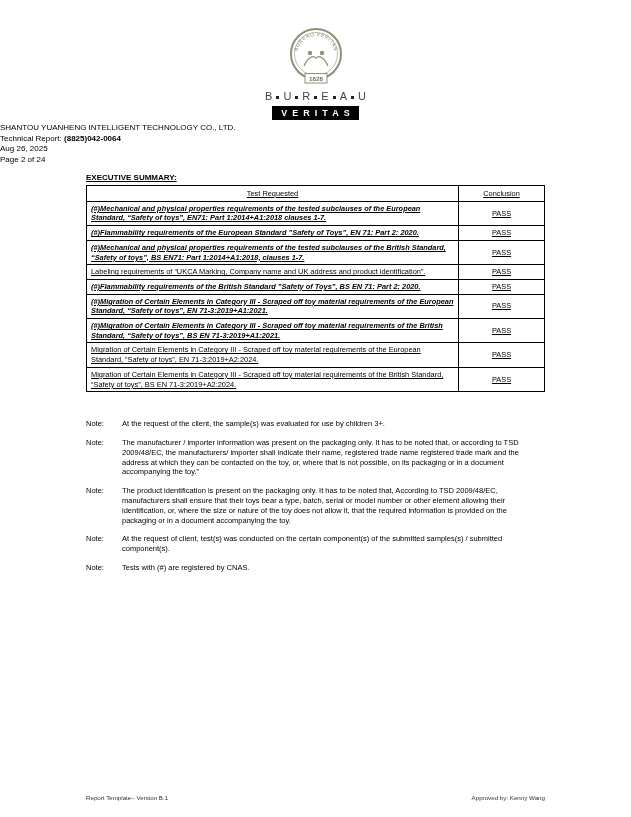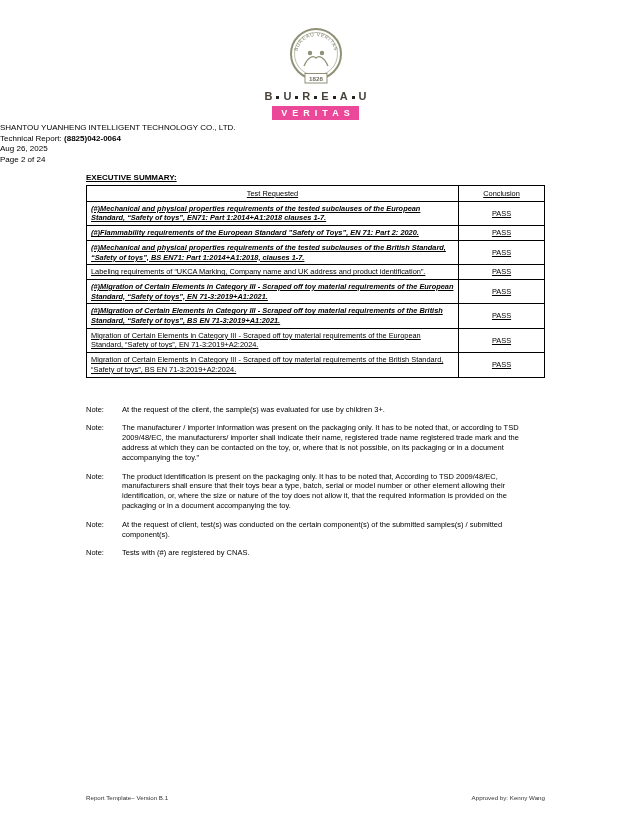--- a/index.html
+++ b/index.html
@@ -8,26 +8,26 @@
     width:631px; height:817px;
     margin:0 auto;
     background:#ffffff;
     font-family:"Liberation Sans", sans-serif;
     color:#000;
     overflow:hidden;
   }
   
   .logo-wrap { padding-top:24px; text-align:center; }
   .emblem { display:block; margin:0 auto; }
-  .brand-top { margin-top:2px; font-size:11px; font-weight:bold; color:#48423c; line-height:12px; }
+  .brand-top { margin-top:2px; font-size:11px; font-weight:normal; color:#48423c; line-height:12px; }
   .brand-top .bl { display:inline-block; padding:0 1px; }
   .brand-top .sq { display:inline-block; width:3px; height:3px; background:#222; margin:0 3px; vertical-align:middle; }
   .brand-bar {
     display:inline-block; margin-top:1px;
-    background:#ec4899; color:#fff;
+    background:#000000; color:#fff;
     font-size:9px; font-weight:bold;
     letter-spacing:5px; padding:2px 4px 2px 9px;
     line-height:10px;
   }
   
   .report-info { margin:3px 86px 0 0; text-align:left; font-size:8px; line-height:10.5px; }
   .report-info b { font-weight:bold; }
   
   .content { margin:8px 86px 0 86px; }
   .section-title { font-size:8px; font-weight:bold; text-decoration:underline; margin-bottom:3px; }
@@ -115,20 +115,24 @@
         </tr>
         <tr>
           <td class="em">(#)Mechanical and physical properties requirements of the tested subclauses of the British Standard, “Safety of toys”, BS EN71: Part 1:2014+A1:2018, clauses 1-7.</td>
           <td class="pass">PASS</td>
         </tr>
         <tr>
           <td>Labeling requirements of “UKCA Marking, Company name and UK address and product identification”.</td>
           <td class="pass">PASS</td>
         </tr>
         <tr>
+          <td class="em">(#)Flammability requirements of the British Standard ”Safety of Toys”, BS EN 71: Part 2: 2020.</td>
+          <td class="pass">PASS</td>
+        </tr>
+        <tr>
           <td class="em">(#)Migration of Certain Elements in Category III - Scraped off toy material requirements of the European Standard, “Safety of toys”, EN 71-3:2019+A1:2021.</td>
           <td class="pass">PASS</td>
         </tr>
         <tr>
           <td class="em">(#)Migration of Certain Elements in Category III - Scraped off toy material requirements of the British Standard, “Safety of toys”, BS EN 71-3:2019+A1:2021.</td>
           <td class="pass">PASS</td>
         </tr>
         <tr>
           <td>Migration of Certain Elements in Category III - Scraped off toy material requirements of the European Standard, “Safety of toys”, EN 71-3:2019+A2:2024.</td>
           <td class="pass">PASS</td>

